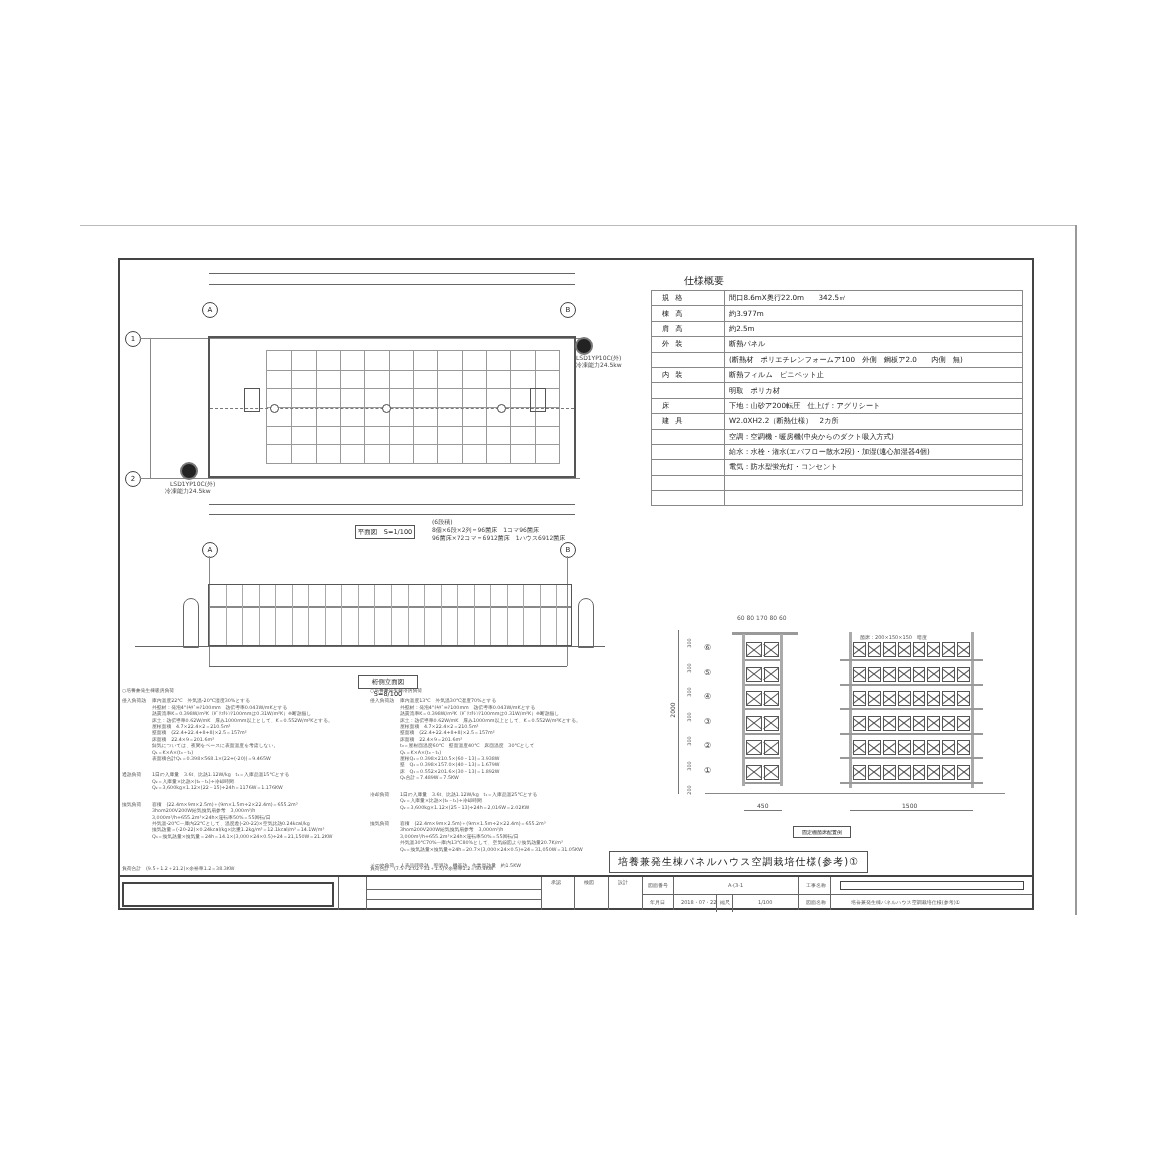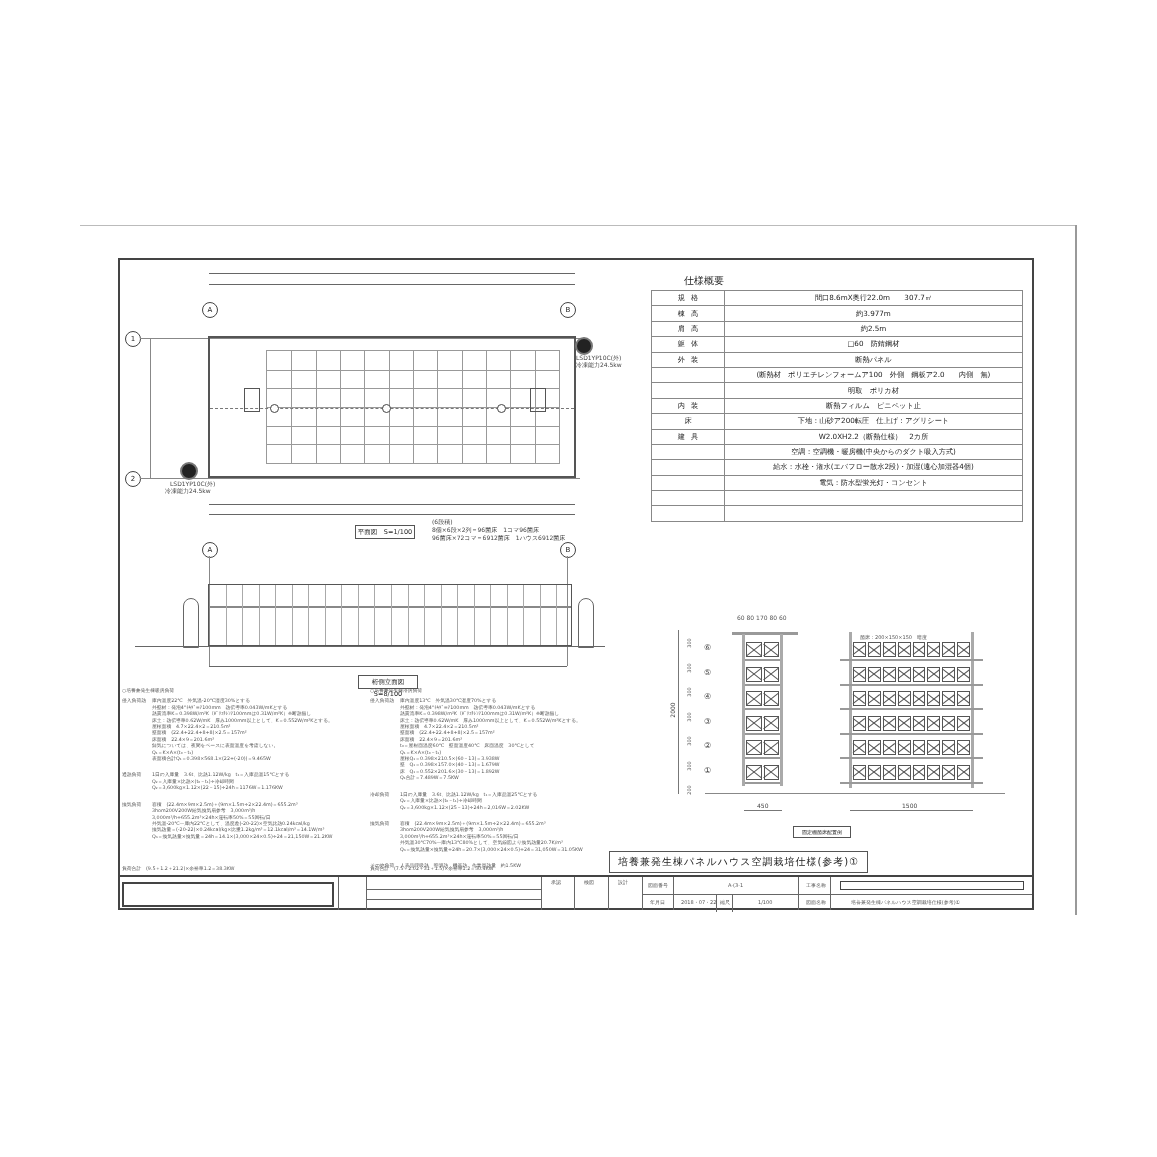--- a/index.html
+++ b/index.html
@@ -5,21 +5,21 @@
   html,body{margin:0;padding:0;background:#fff;}
   body{width:1157px;height:1157px;position:relative;overflow:hidden;font-family:"DejaVu Sans",sans-serif;color:#222;}
   .sheet-top{position:absolute;left:80px;top:225px;width:996px;height:1px;background:#bbb;}
   .sheet-right{position:absolute;left:1075px;top:225px;width:2px;height:690px;background:#999;}
   .frame{position:absolute;left:118px;top:258px;width:916px;height:652px;border:2px solid #444;box-sizing:border-box;}
   .abs{position:absolute;}
   .tiny{font-size:5px;color:#555;white-space:nowrap;}
   .small{font-size:6px;color:#444;white-space:nowrap;line-height:8px;}
   
   .spec-title{left:668px;top:274px;font-size:10px;border-bottom:1px solid #555;padding:0 12px 2px 16px;}
-  table.spec{position:absolute;left:651px;top:290px;width:372px;border-collapse:collapse;font-size:7.2px;text-align:center;}
+  table.spec{position:absolute;left:651px;top:290px;width:372px;border-collapse:collapse;font-size:7.2px;}
   table.spec td{border:1px solid #888;height:14.4px;padding:0 4px;white-space:nowrap;}
   table.spec td.k{width:58px;letter-spacing:6px;padding-left:10px;}
   
   .plan-box{left:208px;top:336px;width:368px;height:142px;border:2px solid #555;box-sizing:border-box;}
   .grid-line-v{position:absolute;top:0;height:100%;width:1px;background:#999;}
   .grid-line-h{position:absolute;left:0;width:100%;height:1px;background:#999;}
   .dash-h{position:absolute;left:0;width:100%;height:0;border-top:1px dashed #777;}
   .circle{position:absolute;width:14px;height:14px;border:1px solid #444;border-radius:50%;font-size:7px;text-align:center;line-height:14px;background:#fff;}
   .fan{position:absolute;width:14px;height:14px;border-radius:50%;background:#222;border:2px solid #777;}
   .label-box{position:absolute;border:1px solid #555;font-size:6.5px;text-align:center;background:#fff;}
@@ -45,49 +45,45 @@
 <div class="sheet-top"></div>
 <div class="sheet-right"></div>
 
 <div class="frame"></div>
 
 <div class="abs spec-title">仕様概要</div>
 <table class="spec">
   <tbody id="spec-body">
       <tr>
         <td class="k">規格</td>
-        <td>間口8.6mX奥行22.0m　　307.7㎡</td>
+        <td>間口8.6mX奥行22.0m　　342.5㎡</td>
       </tr>
       <tr>
         <td class="k">棟高</td>
         <td>約3.977m</td>
       </tr>
       <tr>
         <td class="k">肩高</td>
         <td>約2.5m</td>
       </tr>
       <tr>
-        <td class="k">躯体</td>
-        <td>□60　防錆鋼材</td>
-      </tr>
-      <tr>
         <td class="k">外装</td>
         <td>断熱パネル</td>
       </tr>
       <tr>
         <td class="k"></td>
         <td>(断熱材　ポリエチレンフォームア100　外側　鋼板ア2.0　　内側　無)</td>
       </tr>
       <tr>
-        <td class="k"></td>
-        <td>明取　ポリカ材</td>
-      </tr>
-      <tr>
         <td class="k">内装</td>
         <td>断熱フィルム　ビニペット止</td>
+      </tr>
+      <tr>
+        <td class="k"></td>
+        <td>明取　ポリカ材</td>
       </tr>
       <tr>
         <td class="k">床</td>
         <td>下地：山砂ア200転圧　仕上げ：アグリシート</td>
       </tr>
       <tr>
         <td class="k">建具</td>
         <td>W2.0XH2.2（断熱仕様）　2カ所</td>
       </tr>
       <tr>

